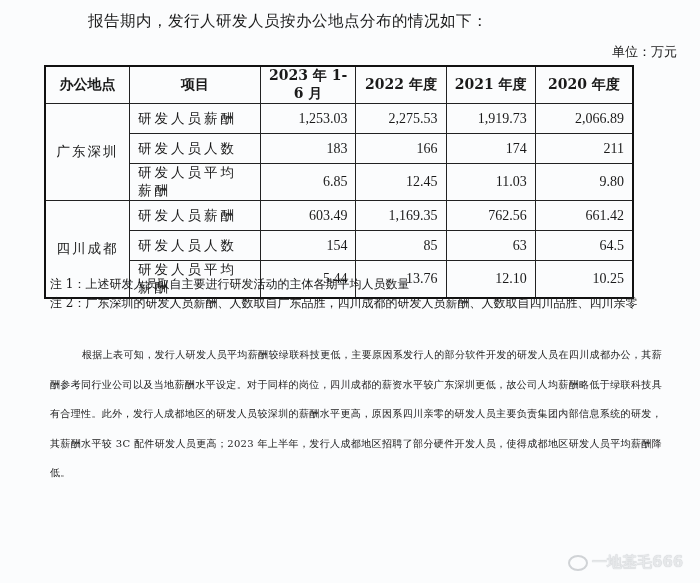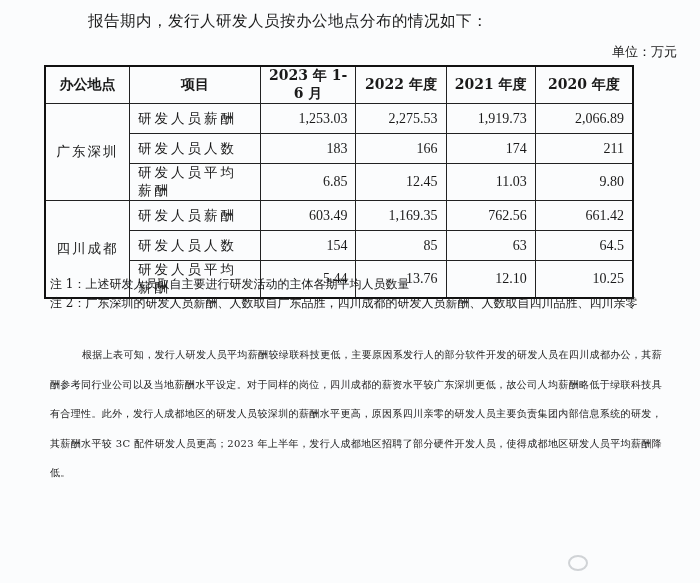--- a/index.html
+++ b/index.html
@@ -121,14 +121,14 @@
 <div class="notes">
   <div>注 1：上述研发人员取自主要进行研发活动的主体各期平均人员数量</div>
   <div>注 2：广东深圳的研发人员薪酬、人数取自广东品胜，四川成都的研发人员薪酬、人数取自四川品胜、四川亲零</div>
 </div>
 
 <div class="para">
   <p>根据上表可知，发行人研发人员平均薪酬较绿联科技更低，主要原因系发行人的部分软件开发的研发人员在四川成都办公，其薪酬参考同行业公司以及当地薪酬水平设定。对于同样的岗位，四川成都的薪资水平较广东深圳更低，故公司人均薪酬略低于绿联科技具有合理性。此外，发行人成都地区的研发人员较深圳的薪酬水平更高，原因系四川亲零的研发人员主要负责集团内部信息系统的研发，其薪酬水平较 3C 配件研发人员更高；2023 年上半年，发行人成都地区招聘了部分硬件开发人员，使得成都地区研发人员平均薪酬降低。</p>
 </div>
 
 <div class="watermark">
-  <span class="weibo"></span>
+  <span class="weibo"></span><span>一地基毛666</span>
 </div>
 
 </body></html>

